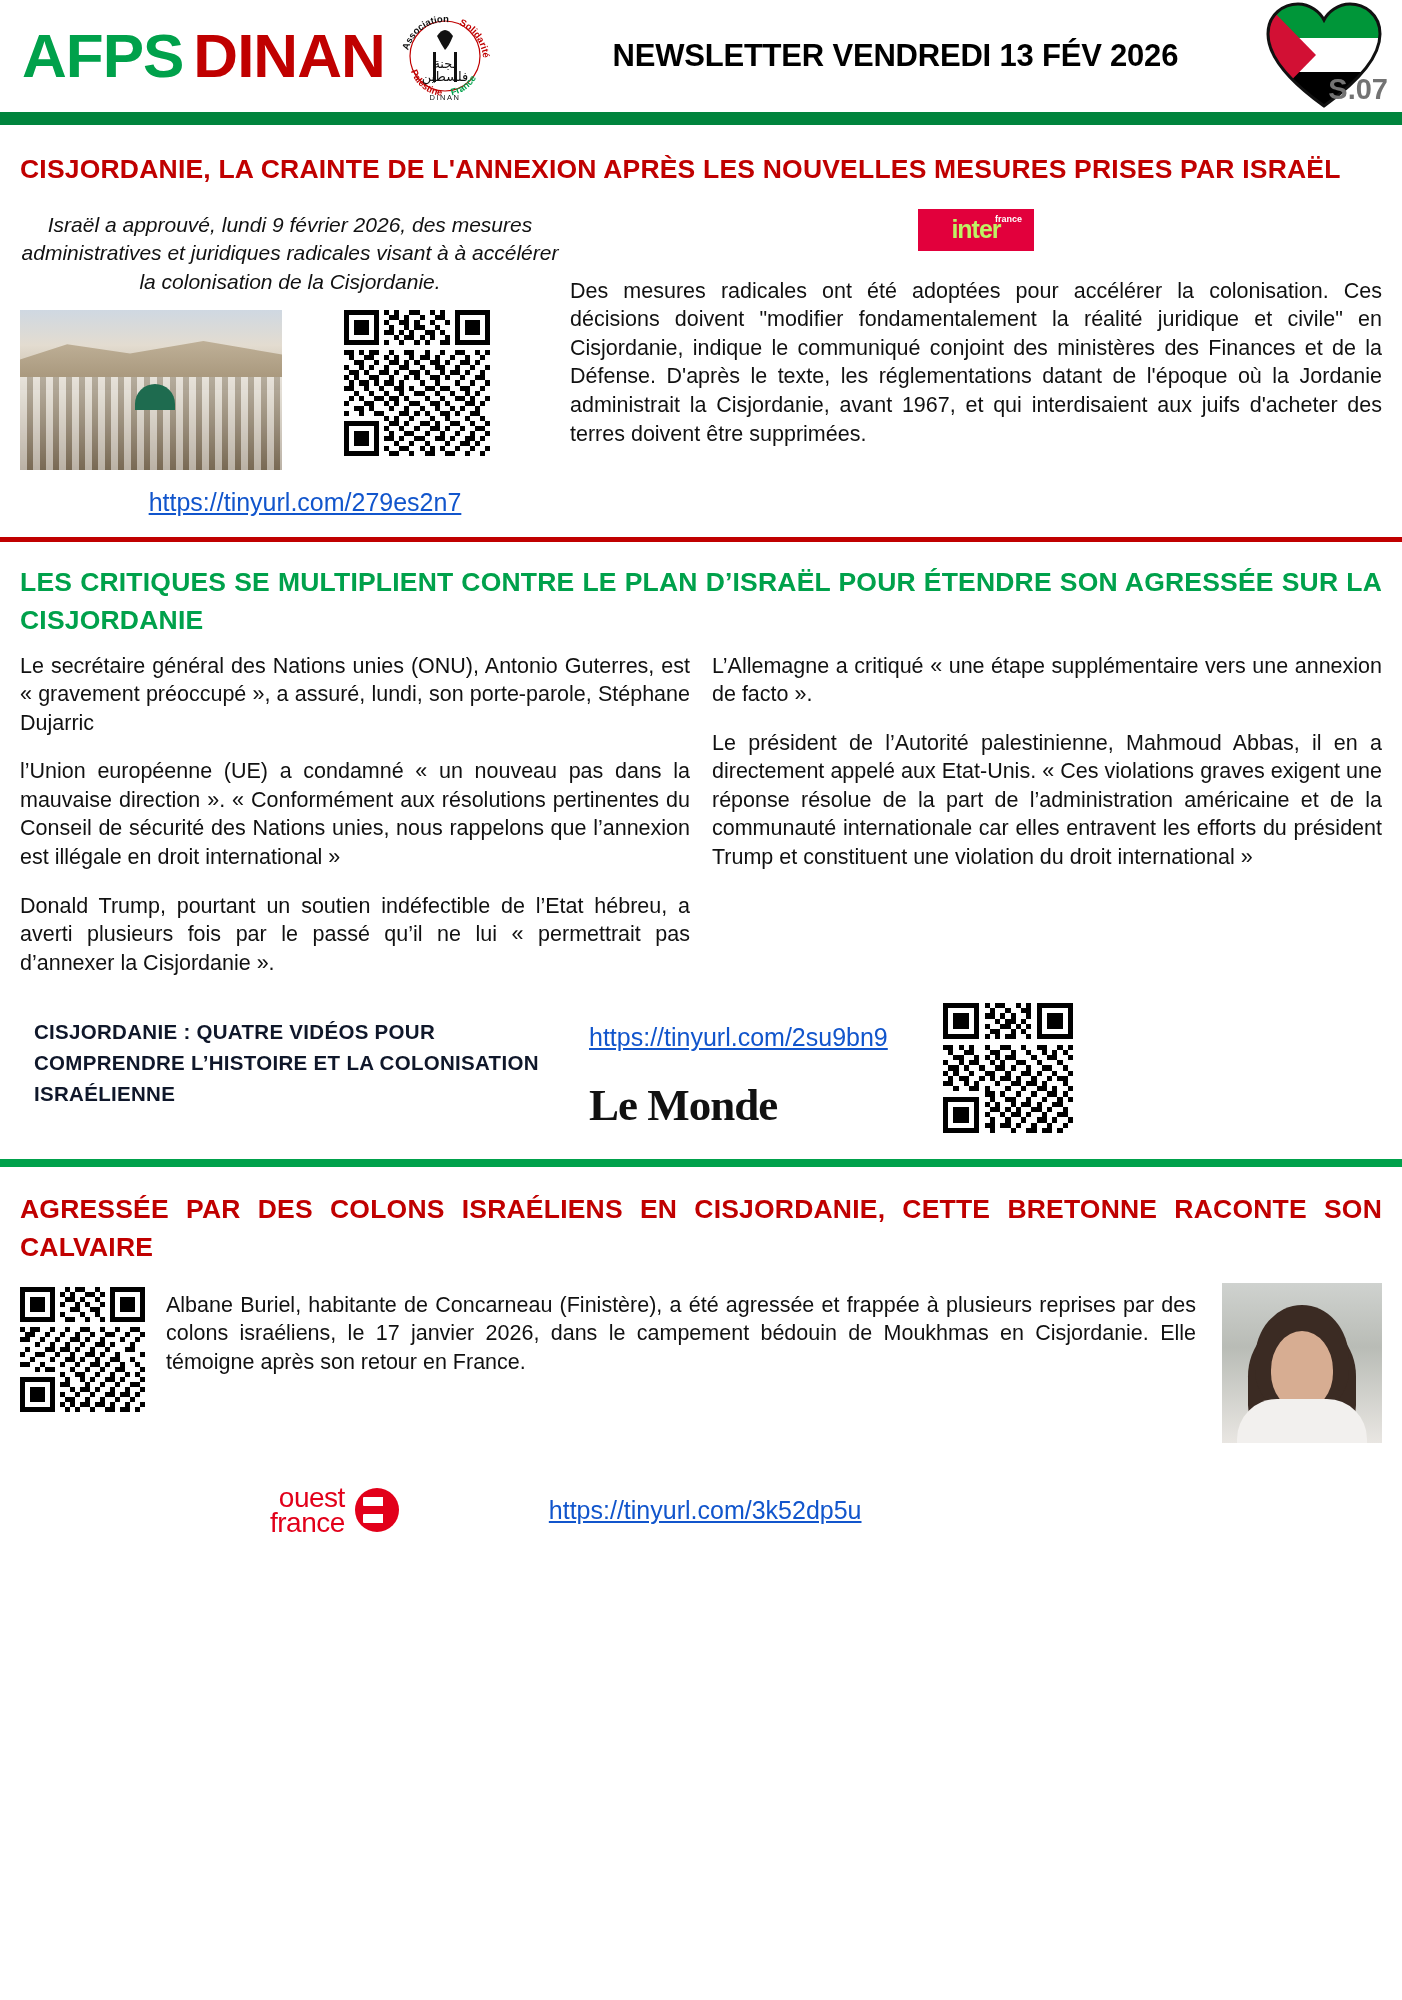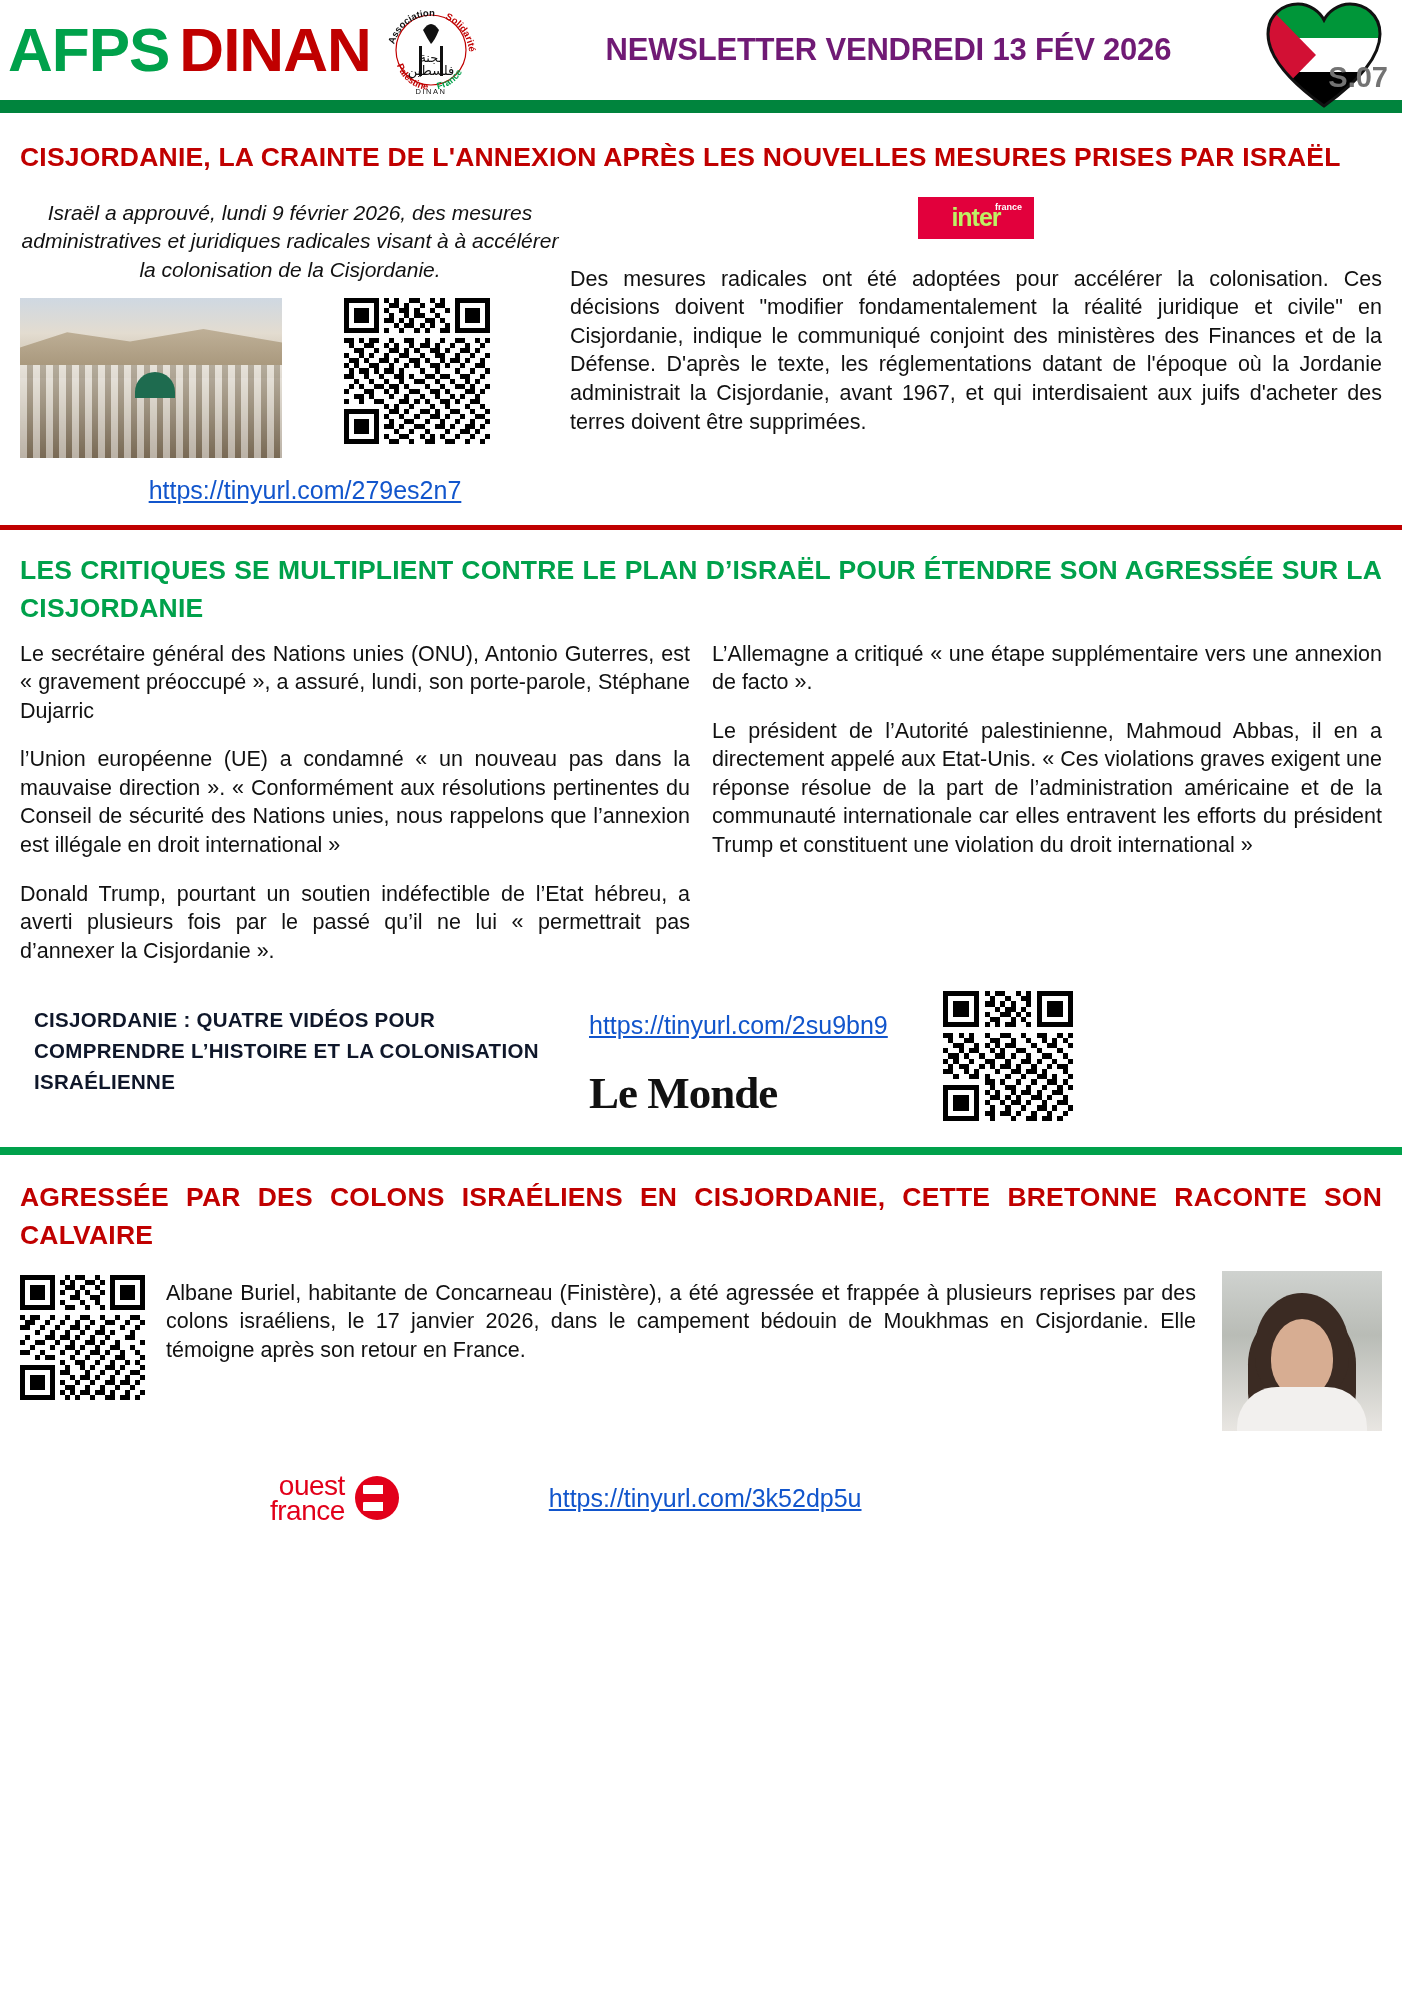--- a/index.html
+++ b/index.html
@@ -9,24 +9,24 @@
     height: 2000px;
     background: #ffffff;
     font-family: "Liberation Sans", sans-serif;
     color: #111;
     overflow: hidden;
     position: relative;
   }
 
   
   .header {
-    height: 100px;
+    height: 112px;
     display: flex;
     align-items: center;
-    padding: 0 14px 0 8px;
+    padding: 0 14px 0 22px;
     position: relative;
   }
   .brand {
     font-size: 62px;
     font-weight: 700;
     letter-spacing: -1px;
     line-height: 1;
     white-space: nowrap;
     font-family: "Liberation Sans", sans-serif;
   }
@@ -37,21 +37,21 @@
     width: 96px; height: 96px;
     position: relative;
     margin-left: 12px;
     flex: 0 0 auto;
   }
   .newsletter-title {
     flex: 1;
     text-align: center;
     font-size: 31px;
     font-weight: 700;
-    color: #701a75;
+    color: #000000;
     letter-spacing: -0.2px;
     white-space: nowrap;
     padding-right: 90px;
     font-family: "Liberation Sans", sans-serif;
   }
   .heart-wrap {
     position: absolute;
     right: 18px; top: 2px;
     width: 120px; height: 106px;
   }

